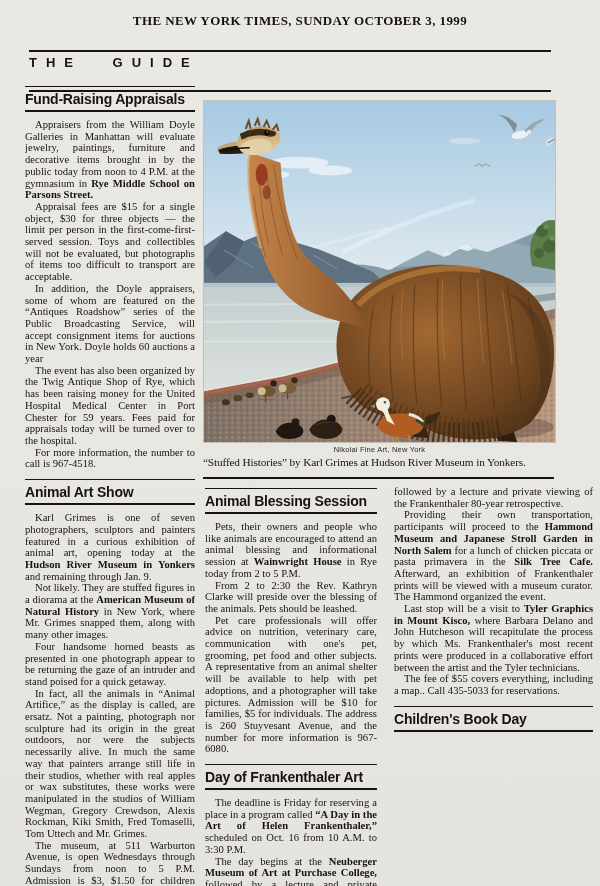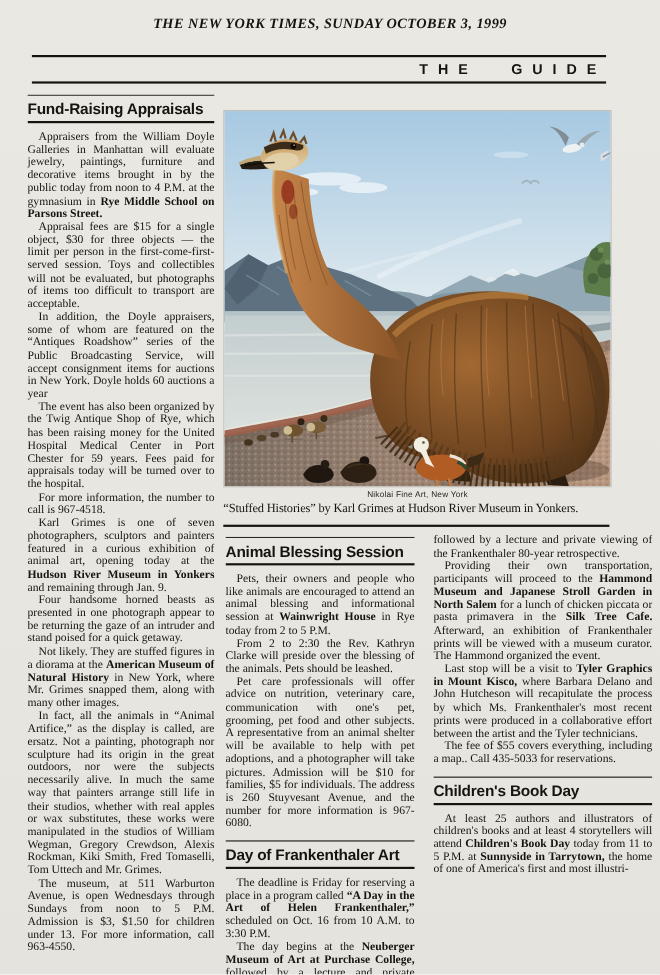--- a/index.html
+++ b/index.html
@@ -3,26 +3,26 @@
 <meta charset="utf-8">
 <style>
   html,body{margin:0;padding:0;}
   body{
     width:600px;height:886px;position:relative;overflow:hidden;
     background:linear-gradient(180deg,#eae8e3 0%,#e8e6e1 60%,#e5e3de 100%);
     font-family:"Liberation Serif",serif;color:#17140f;
   }
   .dateline{
     position:absolute;top:13px;left:0;width:600px;text-align:center;
-    font-style:italic;font-weight:bold;font-size:13px;letter-spacing:.4px;
+    font-weight:bold;font-size:13px;letter-spacing:.4px;
   }
   .banner{
     position:absolute;top:50px;left:29px;width:522px;
     border-top:2px solid #17140f;border-bottom:2px solid #17140f;
-    padding:3px 0 4px;text-align:right;
+    padding:3px 0 20px;text-align:left;
     font-family:"Liberation Sans",sans-serif;font-weight:bold;font-size:13px;
     letter-spacing:9px;word-spacing:18px;
   }
   .col{
     position:absolute;text-align:justify;font-size:10.6px;line-height:11.7px;
     overflow:hidden;
   }
   #col-left{left:25px;top:86px;width:170px;height:800px;}
   #col-middle{left:205px;top:488px;width:172px;height:398px;}
   #col-right{left:394px;top:486px;width:199px;height:400px;}
@@ -62,23 +62,28 @@
     <div class="art-head">
       <div class="rule-thin"></div>
       <h2 class="headline">Fund-Raising Appraisals</h2>
       <div class="rule-thick"></div>
     </div>
     <p>Appraisers from the William Doyle Galleries in Manhattan will evaluate jewelry, paintings, furniture and decorative items brought in by the public today from noon to 4 P.M. at the gymnasium in <b>Rye Middle School on Parsons Street.</b></p>
     <p>Appraisal fees are $15 for a single object, $30 for three objects — the limit per person in the first-come-first-served session. Toys and collectibles will not be evaluated, but photographs of items too difficult to transport are acceptable.</p>
     <p>In addition, the Doyle appraisers, some of whom are featured on the “Antiques Roadshow” series of the Public Broadcasting Service, will accept consignment items for auctions in New York. Doyle holds 60 auctions a year</p>
     <p>The event has also been organized by the Twig Antique Shop of Rye, which has been raising money for the United Hospital Medical Center in Port Chester for 59 years. Fees paid for appraisals today will be turned over to the hospital.</p>
     <p>For more information, the number to call is 967-4518.</p>
+    <div class="art-head">
+      <div class="rule-thin"></div>
+      <h2 class="headline">Animal Art Show</h2>
+      <div class="rule-thick"></div>
+    </div>
     <p>Karl Grimes is one of seven photographers, sculptors and painters featured in a curious exhibition of animal art, opening today at the <b>Hudson River Museum in Yonkers</b> and remaining through Jan. 9.</p>
+    <p>Not likely. They are stuffed figures in a diorama at the <b>American Museum of Natural History</b> in New York, where Mr. Grimes snapped them, along with many other images.</p>
     <p>Four handsome horned beasts as presented in one photograph appear to be returning the gaze of an intruder and stand poised for a quick getaway.</p>
-    <p>Not likely. They are stuffed figures in a diorama at the <b>American Museum of Natural History</b> in New York, where Mr. Grimes snapped them, along with many other images.</p>
     <p>In fact, all the animals in “Animal Artifice,” as the display is called, are ersatz. Not a painting, photograph nor sculpture had its origin in the great outdoors, nor were the subjects necessarily alive. In much the same way that painters arrange still life in their studios, whether with real apples or wax substitutes, these works were manipulated in the studios of William Wegman, Gregory Crewdson, Alexis Rockman, Kiki Smith, Fred Tomaselli, Tom Uttech and Mr. Grimes.</p>
     <p>The museum, at 511 Warburton Avenue, is open Wednesdays through Sundays from noon to 5 P.M. Admission is $3, $1.50 for children under 13. For more information, call 963-4550.</p>
   </div>
 
 <div id="photo">
   <svg viewBox="0 0 353 343" preserveAspectRatio="none" aria-hidden="true">
     <defs>
       <linearGradient id="skyG" x1="0" y1="0" x2="0" y2="1">
         <stop offset="0" stop-color="#a7c9e2"></stop>
           <stop offset="0.55" stop-color="#c9ddea"></stop>
@@ -294,14 +299,13 @@
 <div id="col-right" class="col">
     <p class="noindent">followed by a lecture and private viewing of the Frankenthaler 80-year retrospective.</p>
     <p>Providing their own transportation, participants will proceed to the <b>Hammond Museum and Japanese Stroll Garden in North Salem</b> for a lunch of chicken piccata or pasta primavera in the <b>Silk Tree Cafe.</b> Afterward, an exhibition of Frankenthaler prints will be viewed with a museum curator. The Hammond organized the event.</p>
     <p>Last stop will be a visit to <b>Tyler Graphics in Mount Kisco,</b> where Barbara Delano and John Hutcheson will recapitulate the process by which Ms. Frankenthaler's most recent prints were produced in a collaborative effort between the artist and the Tyler technicians.</p>
     <p>The fee of $55 covers everything, including a map.. Call 435-5033 for reservations.</p>
     <div class="art-head">
       <div class="rule-thin"></div>
       <h2 class="headline">Children's Book Day</h2>
       <div class="rule-thick"></div>
     </div>
-    <p>At least 25 authors and illustrators of children's books and at least 4 storytellers will attend <b>Children's Book Day</b> today from 11 to 5 P.M. at <b>Sunnyside in Tarrytown,</b> the home of one of America's first and most illustri-</p>
   </div>
 
 </body></html>

